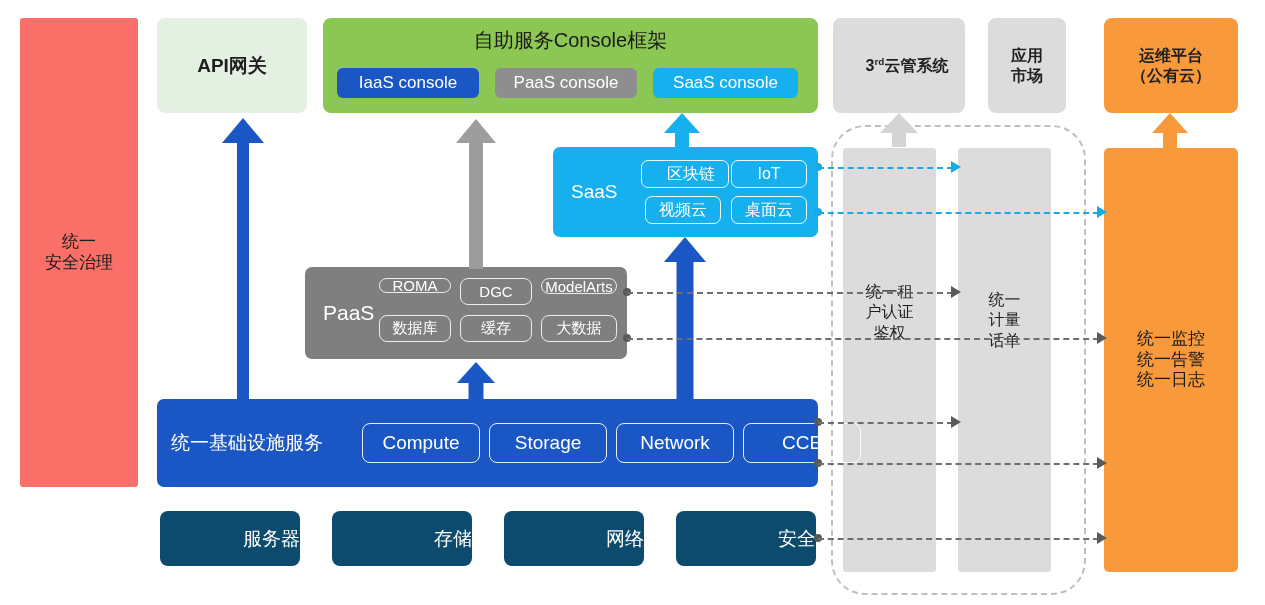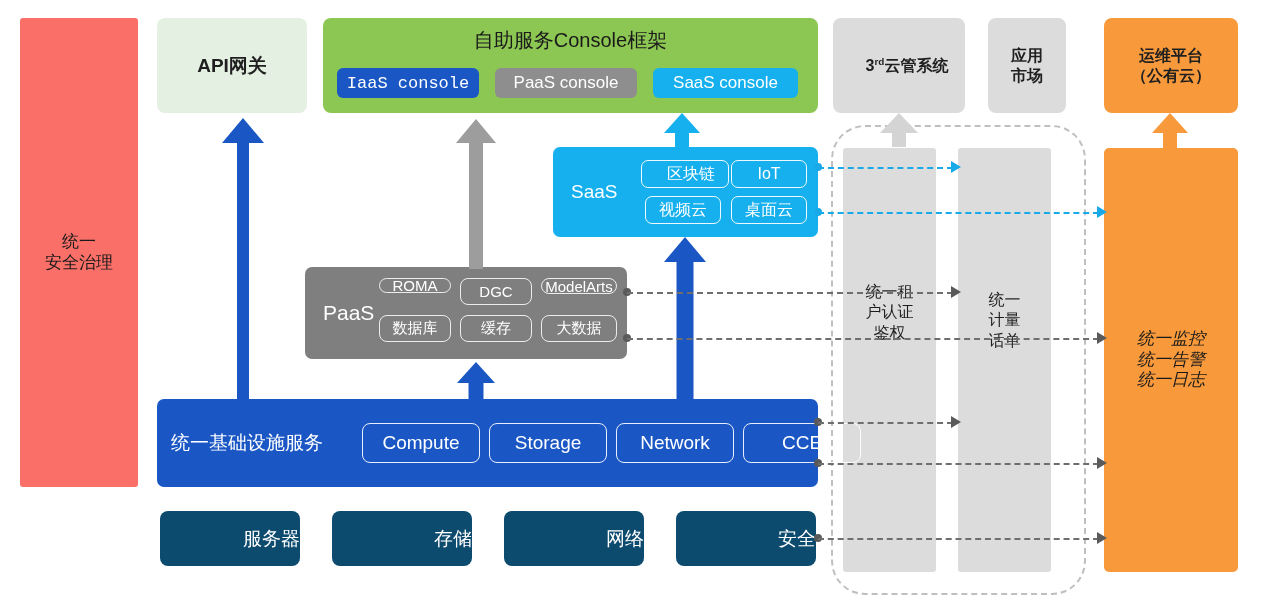--- a/index.html
+++ b/index.html
@@ -47,21 +47,21 @@
 
   
   .blue-box{background:#0c4a6e;color:#fff;font-size:19px;border-radius:8px;justify-content:flex-end;}
 
   
   .dash-container{position:absolute;box-sizing:border-box;border:2.5px dashed #BFBFBF;border-radius:34px;}
   .grey-col{position:absolute;background:#DCDCDC;border-radius:3px;}
   .grey-col-label{position:absolute;left:0;right:0;text-align:center;color:#1f1f1f;font-size:16px;line-height:1.28;}
 
   
-  .orange-tall{background:#F89A3C;color:#1a1a1a;font-size:17px;border-radius:5px;font-style:italic;}
+  .orange-tall{background:#F89A3C;color:#1a1a1a;font-size:17px;border-radius:5px;}
 
   
   .arrow{position:absolute;}
   .arrow .shaft{position:absolute;left:50%;transform:translateX(-50%);bottom:0;}
   .arrow .head{position:absolute;left:50%;transform:translateX(-50%);top:0;width:0;height:0;}
 
   
   .dline{position:absolute;height:0;border-top:2.2px dashed #6E6E6E;}
   .dline.cyan{border-top-color:#18A9E8;}
   .dot{position:absolute;width:8px;height:8px;border-radius:50%;background:#5A5A5A;transform:translate(-50%,-50%);}
@@ -82,21 +82,21 @@
       <div>安全治理</div>
     </div>
   </div>
 
   <div class="box api-gw rad8" style="left:157px;top:18px;width:150px;height:95px;">
     <span>API网关</span>
   </div>
 
   <div class="console-frame" style="position:absolute;left:323px;top:18px;width:495px;height:95px;">
     <div class="console-title">自助服务Console框架</div>
-    <div class="chip chip-iaas" style="left:14px;top:50px;width:142px;font-family:Liberation Mono, monospace;">
+    <div class="chip chip-iaas" style="left:14px;top:50px;width:142px;">
       <span>IaaS console</span>
     </div>
     <div class="chip chip-paas" style="left:172px;top:50px;width:142px;">
       <span>PaaS console</span>
     </div>
     <div class="chip chip-saas" style="left:330px;top:50px;width:145px;">
       <span>SaaS console</span>
     </div>
   </div>
 

